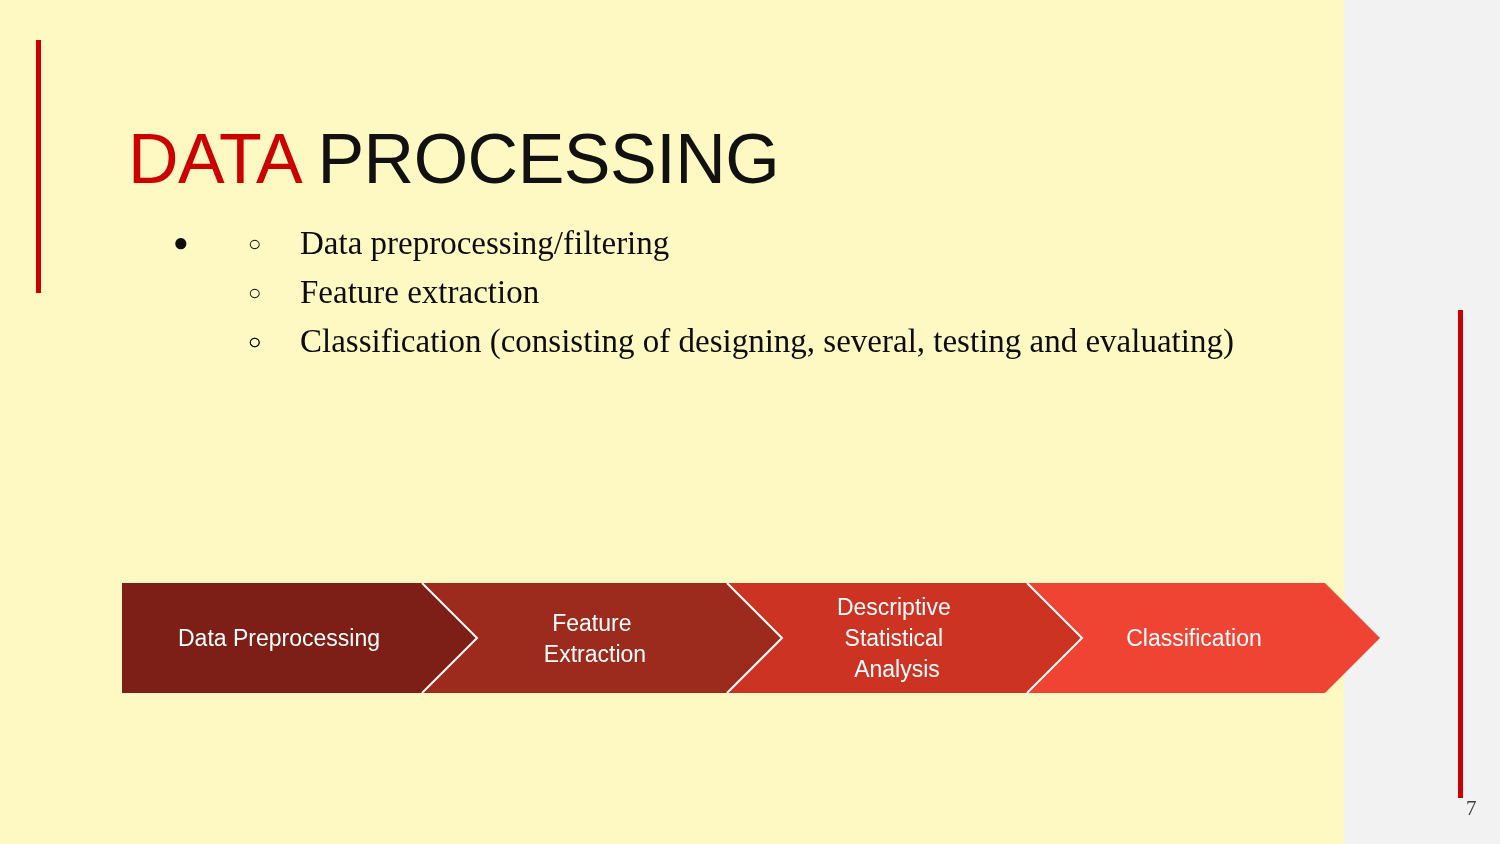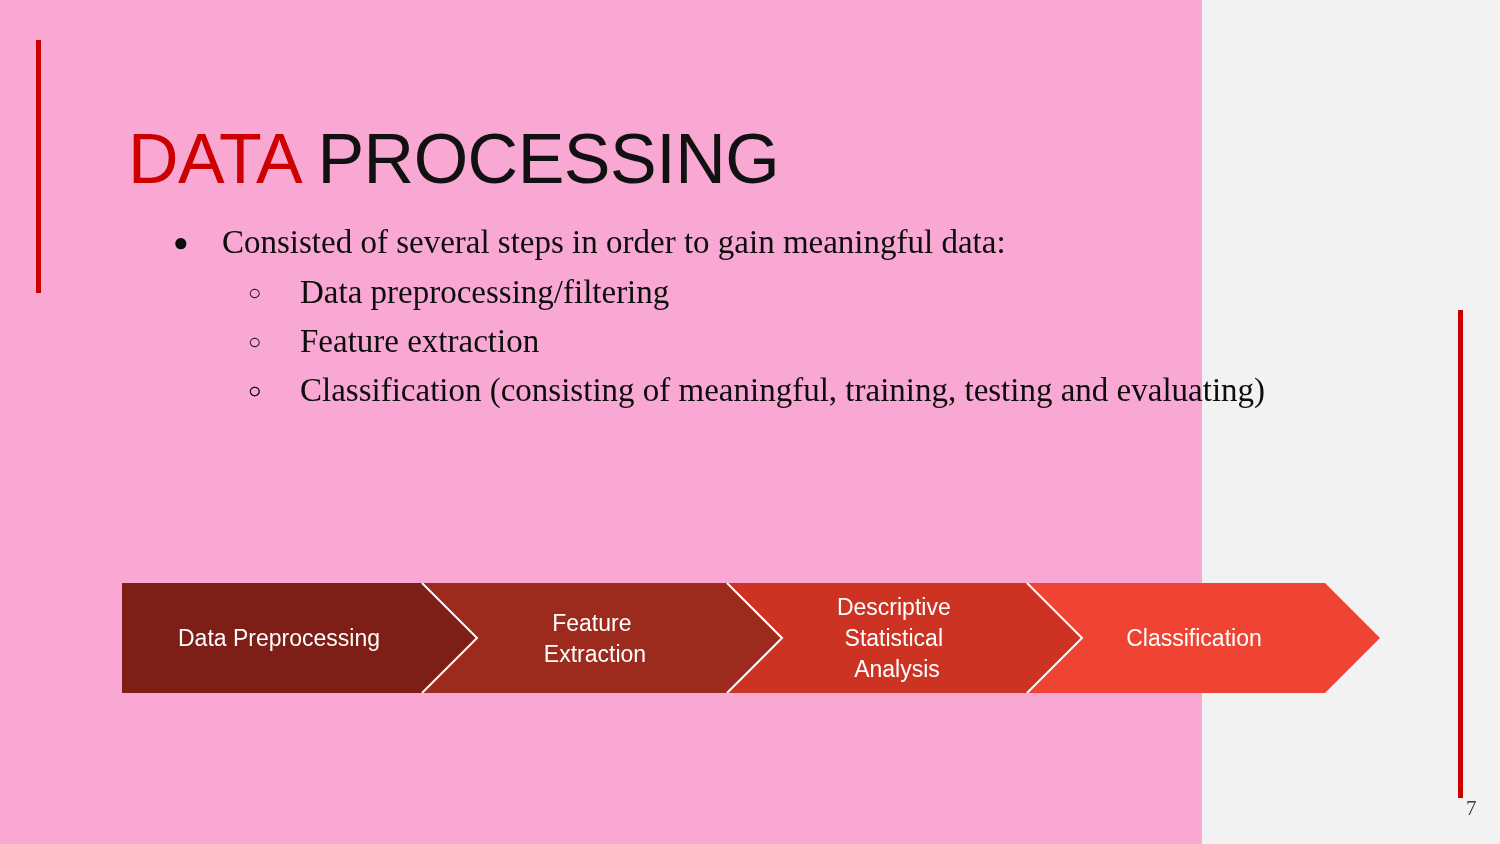--- a/index.html
+++ b/index.html
@@ -11,23 +11,23 @@
     height: 844px;
     background: #f2f2f2;
     font-family: "Liberation Serif", serif;
     overflow: hidden;
     position: relative;
   }
 
   .slide {
     position: absolute;
     left: 0; top: 0;
-    width: 1202px;
+    width: 1344px;
     height: 844px;
-    background: #f9a8d4;
+    background: #fef9c3;
   }
 
   
   .rule-left {
     position: absolute;
     left: 36px;
     top: 40px;
     width: 5px;
     height: 253px;
     background: #cc0000;
@@ -134,42 +134,41 @@
   <div class="rule-right"></div>
 
   <h1 class="title">
     <span class="accent">DATA</span><span class="rest"> PROCESSING</span>
   </h1>
 
   <div class="body-list">
 
     <div class="lvl1">
       <span class="marker">●</span>
-      <span>Consisted of several steps in order to gain meaningful data:</span>
     </div>
 
     <div class="sub-list">
 
       <div class="lvl2">
         <span class="marker">○</span>
         <span>Data preprocessing/filtering</span>
       </div>
 
       <div class="lvl2">
         <span class="marker">○</span>
         <span>Feature extraction</span>
       </div>
 
       <div class="lvl2">
         <span class="marker">○</span>
       </div>
 
       <div class="lvl2">
         <span class="marker">○</span>
-        <span>Classification (consisting of meaningful, training, testing and evaluating)</span>
+        <span>Classification (consisting of designing, several, testing and evaluating)</span>
       </div>
 
     </div>
   </div>
 
   <div class="process">
     <svg width="1258" height="110" viewBox="0 0 1258 110" xmlns="http://www.w3.org/2000/svg">
 
       <polygon points="0,0 300,0 355,55 300,110 0,110" id="shape0" fill="#7d1f16"></polygon>
 

